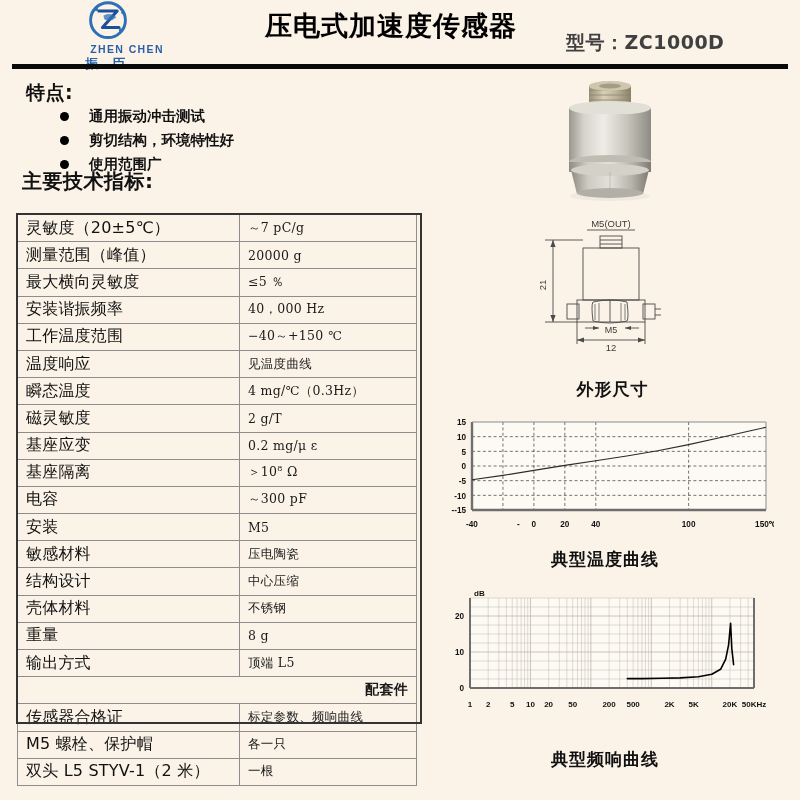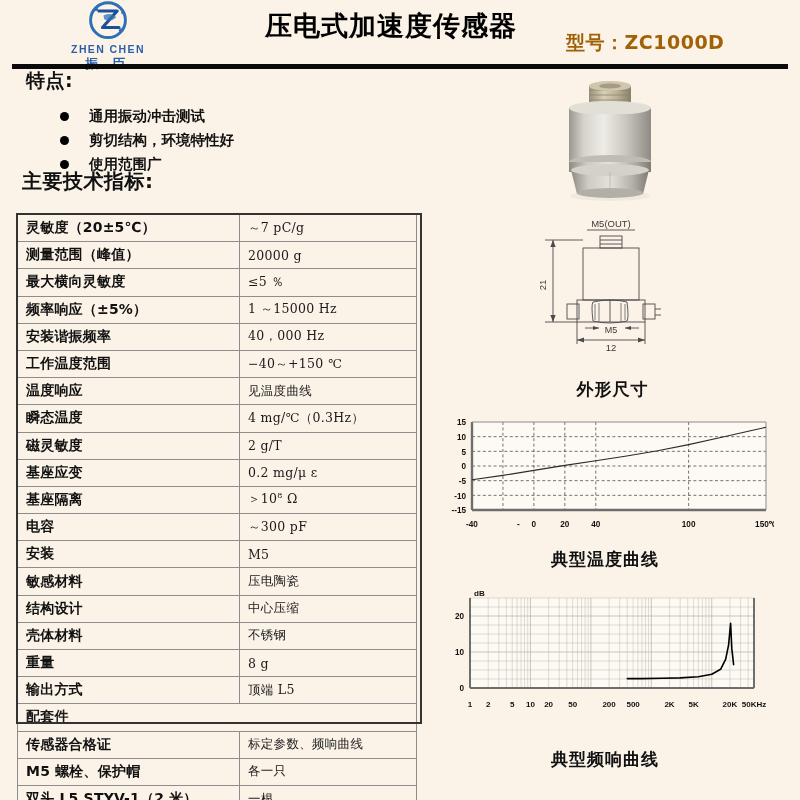--- a/index.html
+++ b/index.html
@@ -11,52 +11,52 @@
     overflow:hidden;
     position:relative;
   }
   .page{position:relative;width:800px;height:800px;}
 
   
   .header{position:absolute;left:0;top:0;width:800px;height:62px;}
   .logo-wrap{position:absolute;left:52px;top:0px;width:112px;text-align:center;}
   .logo-mark{width:56px;height:44px;margin:0 auto;display:block;}
   .logo-en{font-size:10.5px;font-weight:bold;letter-spacing:1.4px;color:#2a5fa8;
-           margin-top:-1px;font-family:"Liberation Sans",sans-serif;}
+           margin-top:-1px;font-family:"Liberation Sans",sans-serif;text-align:right;}
   .logo-cn{font-size:13px;font-weight:bold;letter-spacing:5px;color:#2a5fa8;
            margin-top:0px;font-family:"DejaVu Sans",sans-serif;}
   .title-main{position:absolute;left:265px;top:8px;font-size:27px;font-weight:bold;
               letter-spacing:1px;font-family:"DejaVu Sans",sans-serif;color:#000;}
   .title-model{position:absolute;left:566px;top:30px;font-size:19px;font-weight:bold;
-               letter-spacing:0.5px;font-family:"DejaVu Sans",sans-serif;color:#a16207;}
+               letter-spacing:0.5px;font-family:"DejaVu Sans",sans-serif;color:#404040;}
   .rule{position:absolute;left:12px;top:64px;width:776px;height:5px;background:#0a0a0a;}
 
   
-  .feat-title{position:absolute;left:26px;top:68px;font-size:19px;font-weight:bold;
+  .feat-title{position:absolute;left:26px;top:80px;font-size:19px;font-weight:bold;
               font-family:"DejaVu Sans",sans-serif;letter-spacing:0.5px;}
   .feat-list{position:absolute;left:60px;top:106px;margin:0;padding:0;list-style:none;}
   .feat-list li{display:flex;align-items:center;height:21px;margin-bottom:3px;}
   .bullet{width:9px;height:9px;border-radius:50%;background:#000;display:inline-block;
           margin-right:14px;flex:none;}
   .feat-txt{font-size:14.5px;font-weight:bold;font-family:"DejaVu Sans",sans-serif;margin-left:6px;}
   .spec-title{position:absolute;left:22px;top:168px;font-size:20px;font-weight:bold;
               font-family:"DejaVu Sans",sans-serif;letter-spacing:0.5px;}
 
   
   .spec-table{position:absolute;left:17px;top:214px;width:400px;
               border-collapse:collapse;background:transparent;}
   .spec-table td{border:1px solid #8d8d8d;padding:0 8px;height:26.2px;
                  vertical-align:middle;}
   .spec-table tr td:first-child{
-      width:205px;font-size:14px;font-weight:bold;
+      width:205px;font-size:16px;font-weight:normal;
       font-family:"DejaVu Sans",sans-serif;letter-spacing:0.2px;}
   .spec-table tr td:last-child{
       font-size:12.5px;font-family:"DejaVu Serif","Liberation Serif",serif;
       color:#1a1a1a;letter-spacing:0.3px;}
-  .spec-table td.full{width:auto;}
+  .spec-table td.full{width:auto;text-align:right;}
   .tbl-outer{position:absolute;left:16px;top:213px;width:402px;height:507px;
              border:2px solid #333;pointer-events:none;}
   sup{font-size:8px;vertical-align:super;}
 
   
   .photo{position:absolute;left:525px;top:78px;width:170px;height:126px;}
 
   
   .dimdraw{position:absolute;left:505px;top:212px;width:215px;height:155px;}
   .cap{position:absolute;text-align:center;font-size:17px;font-weight:bold;
@@ -115,24 +115,20 @@
           <td>灵敏度（20±5℃）</td>
           <td>～7 pC/g</td>
         </tr>
         <tr>
           <td>测量范围（峰值）</td>
           <td>20000 g</td>
         </tr>
         <tr>
           <td>最大横向灵敏度</td>
           <td>≤5 ％</td>
-        </tr>
-        <tr>
-          <td>频率响应（±5%）</td>
-          <td>1 ～15000 Hz</td>
         </tr>
         <tr>
           <td>安装谐振频率</td>
           <td>40，000 Hz</td>
         </tr>
         <tr>
           <td>工作温度范围</td>
           <td>−40～+150 ℃</td>
         </tr>
         <tr>

